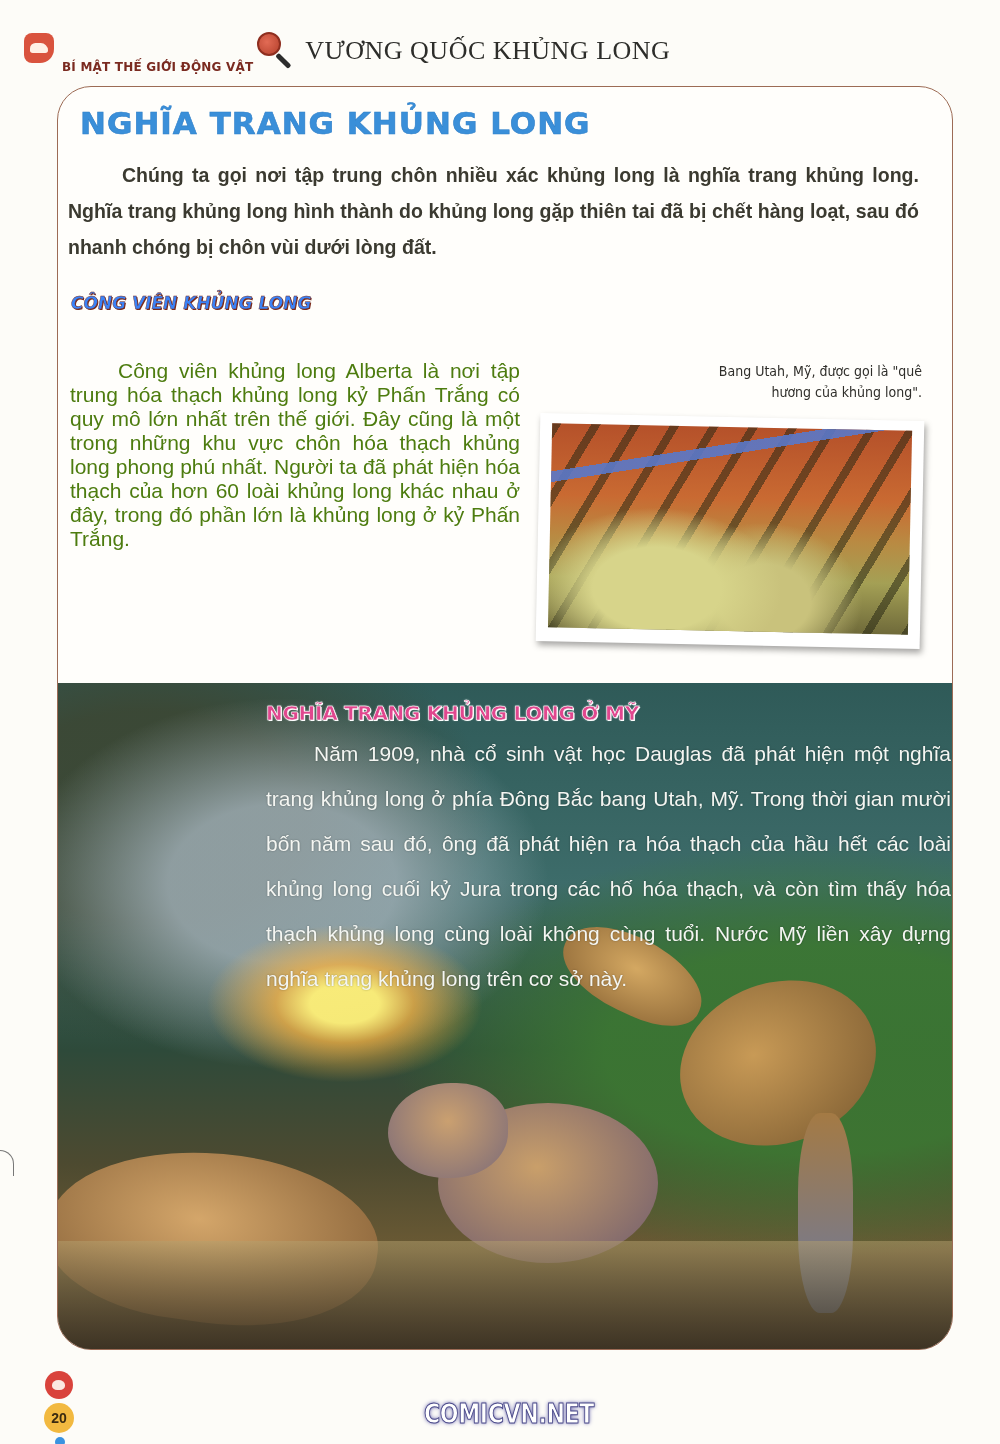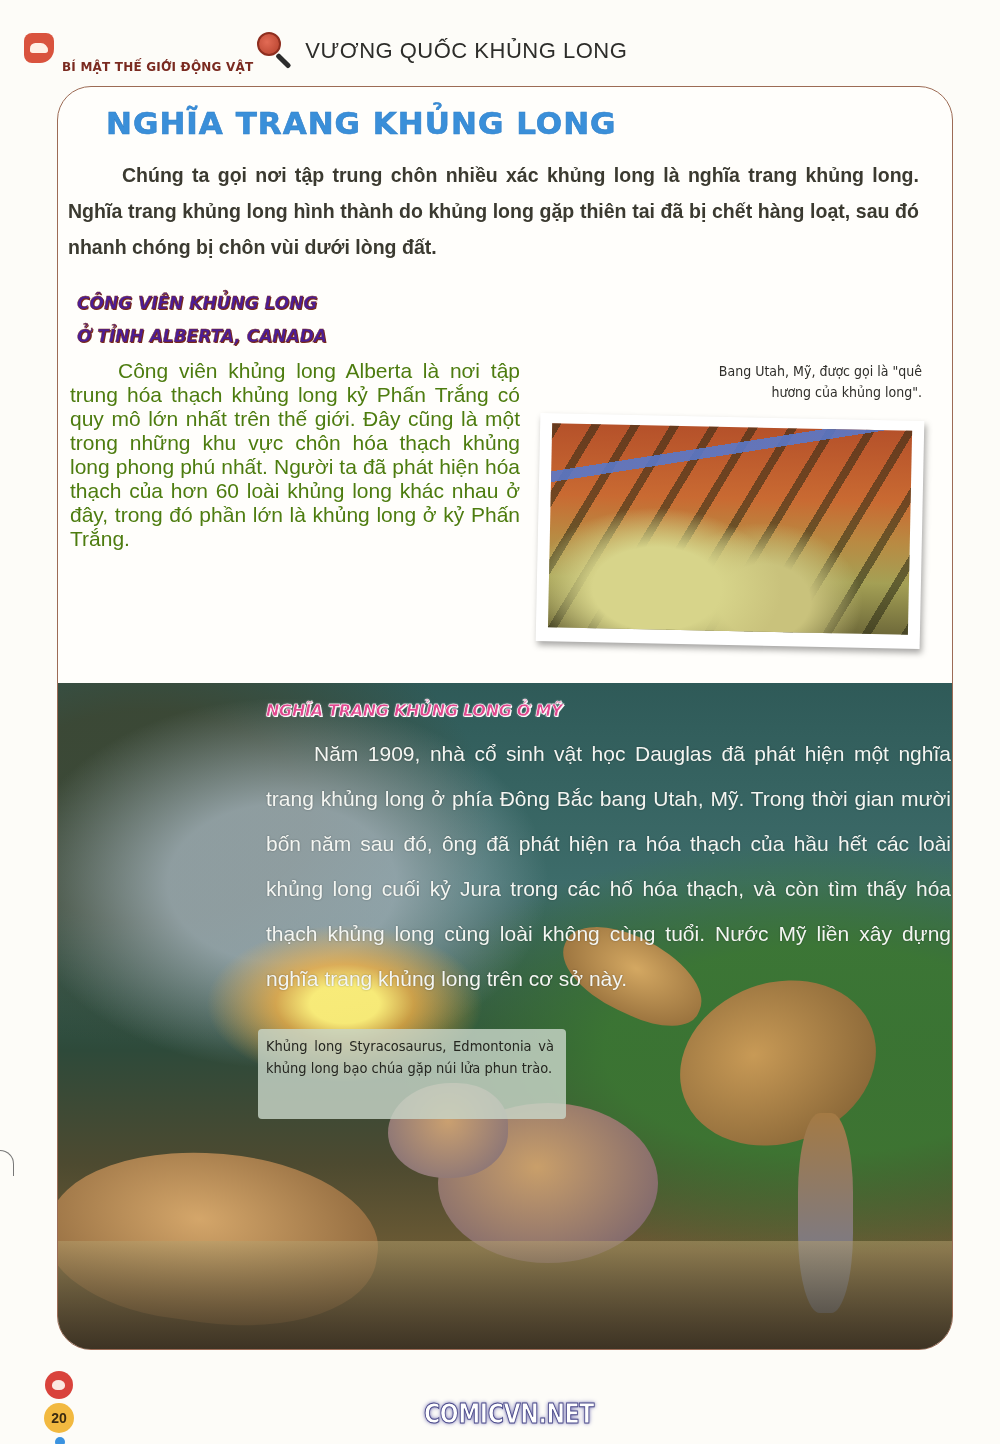--- a/index.html
+++ b/index.html
@@ -7,29 +7,29 @@
   body { position: relative; font-family: "Liberation Sans", sans-serif; color: #2b2b28; }
 
   
   .header { position: absolute; left: 24px; top: 28px; height: 40px; display: flex; align-items: center; }
   .logo-badge { width: 30px; height: 30px; border-radius: 8px 8px 14px 8px; background: #d9533e; position: relative; }
   .logo-badge::after { content: ""; position: absolute; left: 6px; top: 10px; width: 18px; height: 10px; border-radius: 6px 8px 3px 3px; background: #fff0e6; }
   .series-title { margin-left: 8px; font-family: "DejaVu Sans", sans-serif; font-weight: bold; font-size: 12px; color: #7a2a20; letter-spacing: 0.2px; margin-top: 38px; }
   .magnifier { position: relative; width: 36px; height: 36px; margin-left: 2px; }
   .magnifier .lens { position: absolute; left: 2px; top: 2px; width: 24px; height: 24px; border-radius: 50%; background: radial-gradient(circle at 40% 40%, #e26b55, #b4402c); border: 2px solid #8e2e1f; }
   .magnifier .handle { position: absolute; left: 22px; top: 22px; width: 18px; height: 5px; background: #2c2c2c; transform: rotate(45deg); transform-origin: left center; border-radius: 2px; }
-  .book-title { margin-left: 14px; font-family: Liberation Sans, sans-serif; font-size: 22px; color: #2d2d2a; letter-spacing: 0.5px; margin-top: 6px; }
+  .book-title { margin-left: 14px; font-family: Liberation Serif, serif; font-size: 26px; color: #2d2d2a; letter-spacing: 0.5px; margin-top: 6px; }
 
   
   .main-box { position: absolute; left: 57px; top: 86px; width: 896px; height: 1264px; border: 1.5px solid #9c6b55; border-radius: 34px; overflow: hidden; background: #fffefb; }
 
-  .main-title { position: absolute; left: 22px; top: 18px; font-family: "DejaVu Sans", sans-serif; font-weight: bold; font-size: 31px; color: #3a8fd9; letter-spacing: 1px; margin-left: 26px; -webkit-text-stroke: 0.6px #2f7fc8; }
+  .main-title { position: absolute; left: 22px; top: 18px; font-family: "DejaVu Sans", sans-serif; font-weight: bold; font-size: 31px; color: #3a8fd9; letter-spacing: 1px; -webkit-text-stroke: 0.6px #2f7fc8; }
   .intro { position: absolute; left: 10px; top: 70px; width: 852px; font-family: "Liberation Sans", sans-serif; font-weight: bold; font-size: 21px; line-height: 36px; color: #3b3a30; text-align: justify; text-indent: 58px; transform: scaleX(0.93); transform-origin: left top; width: 915px; }
 
-  .sub1 { position: absolute; left: 13px; top: 200px; font-family: "DejaVu Sans", sans-serif; font-weight: bold; font-style: italic; font-size: 17px; line-height: 33px; color: #4c1d95; -webkit-text-stroke: 0.4px #7a2a1a; text-shadow: 1px 1px 0 #7a2a1a; margin-left: 6px; }
+  .sub1 { position: absolute; left: 13px; top: 200px; font-family: "DejaVu Sans", sans-serif; font-weight: bold; font-style: italic; font-size: 17px; line-height: 33px; color: #3b82f6; -webkit-text-stroke: 0.4px #7a2a1a; text-shadow: 1px 1px 0 #7a2a1a; }
 
   .para1 { position: absolute; left: 12px; top: 272px; width: 450px; font-family: "Liberation Sans", sans-serif; font-size: 21px; line-height: 24px; color: #4d7c0f; text-align: justify; text-indent: 48px; }
 
   .photo-caption { position: absolute; left: 634px; top: 274px; width: 230px; font-family: "DejaVu Sans", sans-serif; font-size: 14px; line-height: 21px; color: #2f2e2a; text-align: right; transform: scaleX(0.9); transform-origin: right top; }
 
   .photo-frame { position: absolute; left: 480px; top: 330px; width: 384px; height: 228px; background: #ffffff; box-shadow: 2px 4px 6px rgba(0,0,0,0.35); transform: rotate(1.2deg); padding: 10px 12px 14px 12px; }
   .photo { width: 100%; height: 100%;
     background:
       linear-gradient(170deg, transparent 0 18%, rgba(90,120,200,0.9) 18% 22%, transparent 22%) ,
       radial-gradient(ellipse at 30% 80%, #d7d48a 0 18%, transparent 35%),
@@ -49,21 +49,21 @@
   }
   .dino { position: absolute; border-radius: 50%; }
   .trex-body { left: 620px; top: 300px; width: 200px; height: 160px; background: radial-gradient(ellipse at 40% 40%, #c89a56, #7a5a30); transform: rotate(-20deg); }
   .trex-head { left: 500px; top: 255px; width: 150px; height: 75px; background: radial-gradient(ellipse at 50% 40%, #d4a862, #8a6434); border-radius: 45% 55% 40% 50%; transform: rotate(25deg); }
   .trex-leg { left: 740px; top: 430px; width: 55px; height: 200px; background: linear-gradient(180deg, #a47a44, #6b7aa0); border-radius: 40%; }
   .styraco { left: 380px; top: 420px; width: 220px; height: 160px; background: radial-gradient(ellipse at 45% 40%, #c99f6a, #6d5a6e); }
   .styraco-head { left: 330px; top: 400px; width: 120px; height: 95px; background: radial-gradient(ellipse at 50% 40%, #caa070, #7b6a78); border-radius: 55% 45% 50% 50%; }
   .ankylo { left: -10px; top: 470px; width: 330px; height: 170px; background: radial-gradient(ellipse at 45% 40%, #d4a66a, #7a5630); border-radius: 55% 45% 50% 40%; transform: rotate(8deg); }
   .ground { position: absolute; left: 0; bottom: 0; width: 100%; height: 110px; background: linear-gradient(180deg, rgba(180,160,110,0.5), rgba(60,50,35,0.9)); }
 
-  .sub2 { position: absolute; left: 208px; top: 18px; font-family: "DejaVu Sans", sans-serif; font-weight: bold; font-style: italic; font-size: 16px; color: #e0478e; -webkit-text-stroke: 0.5px #ffffff; text-shadow: 0 0 2px #fff, 1px 1px 0 #fff; letter-spacing: -0.3px; }
+  .sub2 { position: absolute; left: 208px; top: 18px; font-family: "DejaVu Sans", sans-serif; font-weight: bold; font-size: 20px; color: #e0478e; -webkit-text-stroke: 0.5px #ffffff; text-shadow: 0 0 2px #fff, 1px 1px 0 #fff; letter-spacing: -0.3px; }
   .para2 { position: absolute; left: 208px; top: 48px; width: 685px; font-family: "Liberation Sans", sans-serif; font-size: 21px; line-height: 45px; color: #f4f6f2; text-align: justify; text-indent: 48px; text-shadow: 0 0 2px rgba(0,0,0,0.35); }
 
   .caption-box { position: absolute; left: 200px; top: 346px; width: 308px; height: 90px; background: rgba(200,214,200,0.82); border-radius: 4px; padding: 6px 8px; }
   .caption-box span { display: block; font-family: "DejaVu Sans", sans-serif; font-size: 14.5px; line-height: 22px; color: #252620; text-align: justify; transform: scaleX(0.9); transform-origin: left top; width: 320px; }
 
   
   .footer { position: absolute; left: 44px; top: 1371px; display: flex; align-items: center; gap: 4px; flex-direction: column; }
   .footer-icon { width: 28px; height: 28px; border-radius: 50%; background: #d9433c; position: relative; }
   .footer-icon::after { content: ""; position: absolute; left: 7px; top: 9px; width: 13px; height: 10px; border-radius: 50% 50% 40% 40%; background: #fbe9e2; }
   .page-num { width: 30px; height: 30px; border-radius: 50%; background: #f2b940; display: flex; align-items: center; justify-content: center; font-family: "Liberation Sans", sans-serif; font-weight: bold; font-size: 14px; color: #3a2a10; }
@@ -85,21 +85,20 @@
   </div>
   <span class="book-title">VƯƠNG QUỐC KHỦNG LONG</span>
 </div>
 
 <div class="main-box">
   <h1 class="main-title">NGHĨA TRANG KHỦNG LONG</h1>
   <p class="intro">Chúng ta gọi nơi tập trung chôn nhiều xác khủng long là nghĩa trang khủng long. Nghĩa trang khủng long hình thành do khủng long gặp thiên tai đã bị chết hàng loạt, sau đó nhanh chóng bị chôn vùi dưới lòng đất.</p>
 
   <div class="sub1">
     <div>CÔNG VIÊN KHỦNG LONG</div>
-    <div>Ở TỈNH ALBERTA, CANADA</div>
   </div>
 
   <p class="para1">Công viên khủng long Alberta là nơi tập trung hóa thạch khủng long kỷ Phấn Trắng có quy mô lớn nhất trên thế giới. Đây cũng là một trong những khu vực chôn hóa thạch khủng long phong phú nhất. Người ta đã phát hiện hóa thạch của hơn 60 loài khủng long khác nhau ở đây, trong đó phần lớn là khủng long ở kỷ Phấn Trắng.</p>
 
   <p class="photo-caption">Bang Utah, Mỹ, được gọi là "quê hương của khủng long".</p>
   <div class="photo-frame">
     <div class="photo"></div>
   </div>
 
   <div class="illustration">
@@ -107,23 +106,20 @@
     <div class="dino trex-head"></div>
     <div class="dino trex-leg"></div>
     <div class="dino styraco"></div>
     <div class="dino styraco-head"></div>
     <div class="dino ankylo"></div>
     <div class="ground"></div>
 
     <div class="sub2">NGHĨA TRANG KHỦNG LONG Ở MỸ</div>
     <p class="para2">Năm 1909, nhà cổ sinh vật học Dauglas đã phát hiện một nghĩa trang khủng long ở phía Đông Bắc bang Utah, Mỹ. Trong thời gian mười bốn năm sau đó, ông đã phát hiện ra hóa thạch của hầu hết các loài khủng long cuối kỷ Jura trong các hố hóa thạch, và còn tìm thấy hóa thạch khủng long cùng loài không cùng tuổi. Nước Mỹ liền xây dựng nghĩa trang khủng long trên cơ sở này.</p>
 
-    <div class="caption-box">
-      <span>Khủng long Styracosaurus, Edmontonia và khủng long bạo chúa gặp núi lửa phun trào.</span>
-    </div>
   </div>
 </div>
 
 <div class="edge-mark"></div>
 
 <div class="footer">
   <div class="footer-icon"></div>
   <div class="page-num">20</div>
   <div class="page-dot"></div>
 </div>

